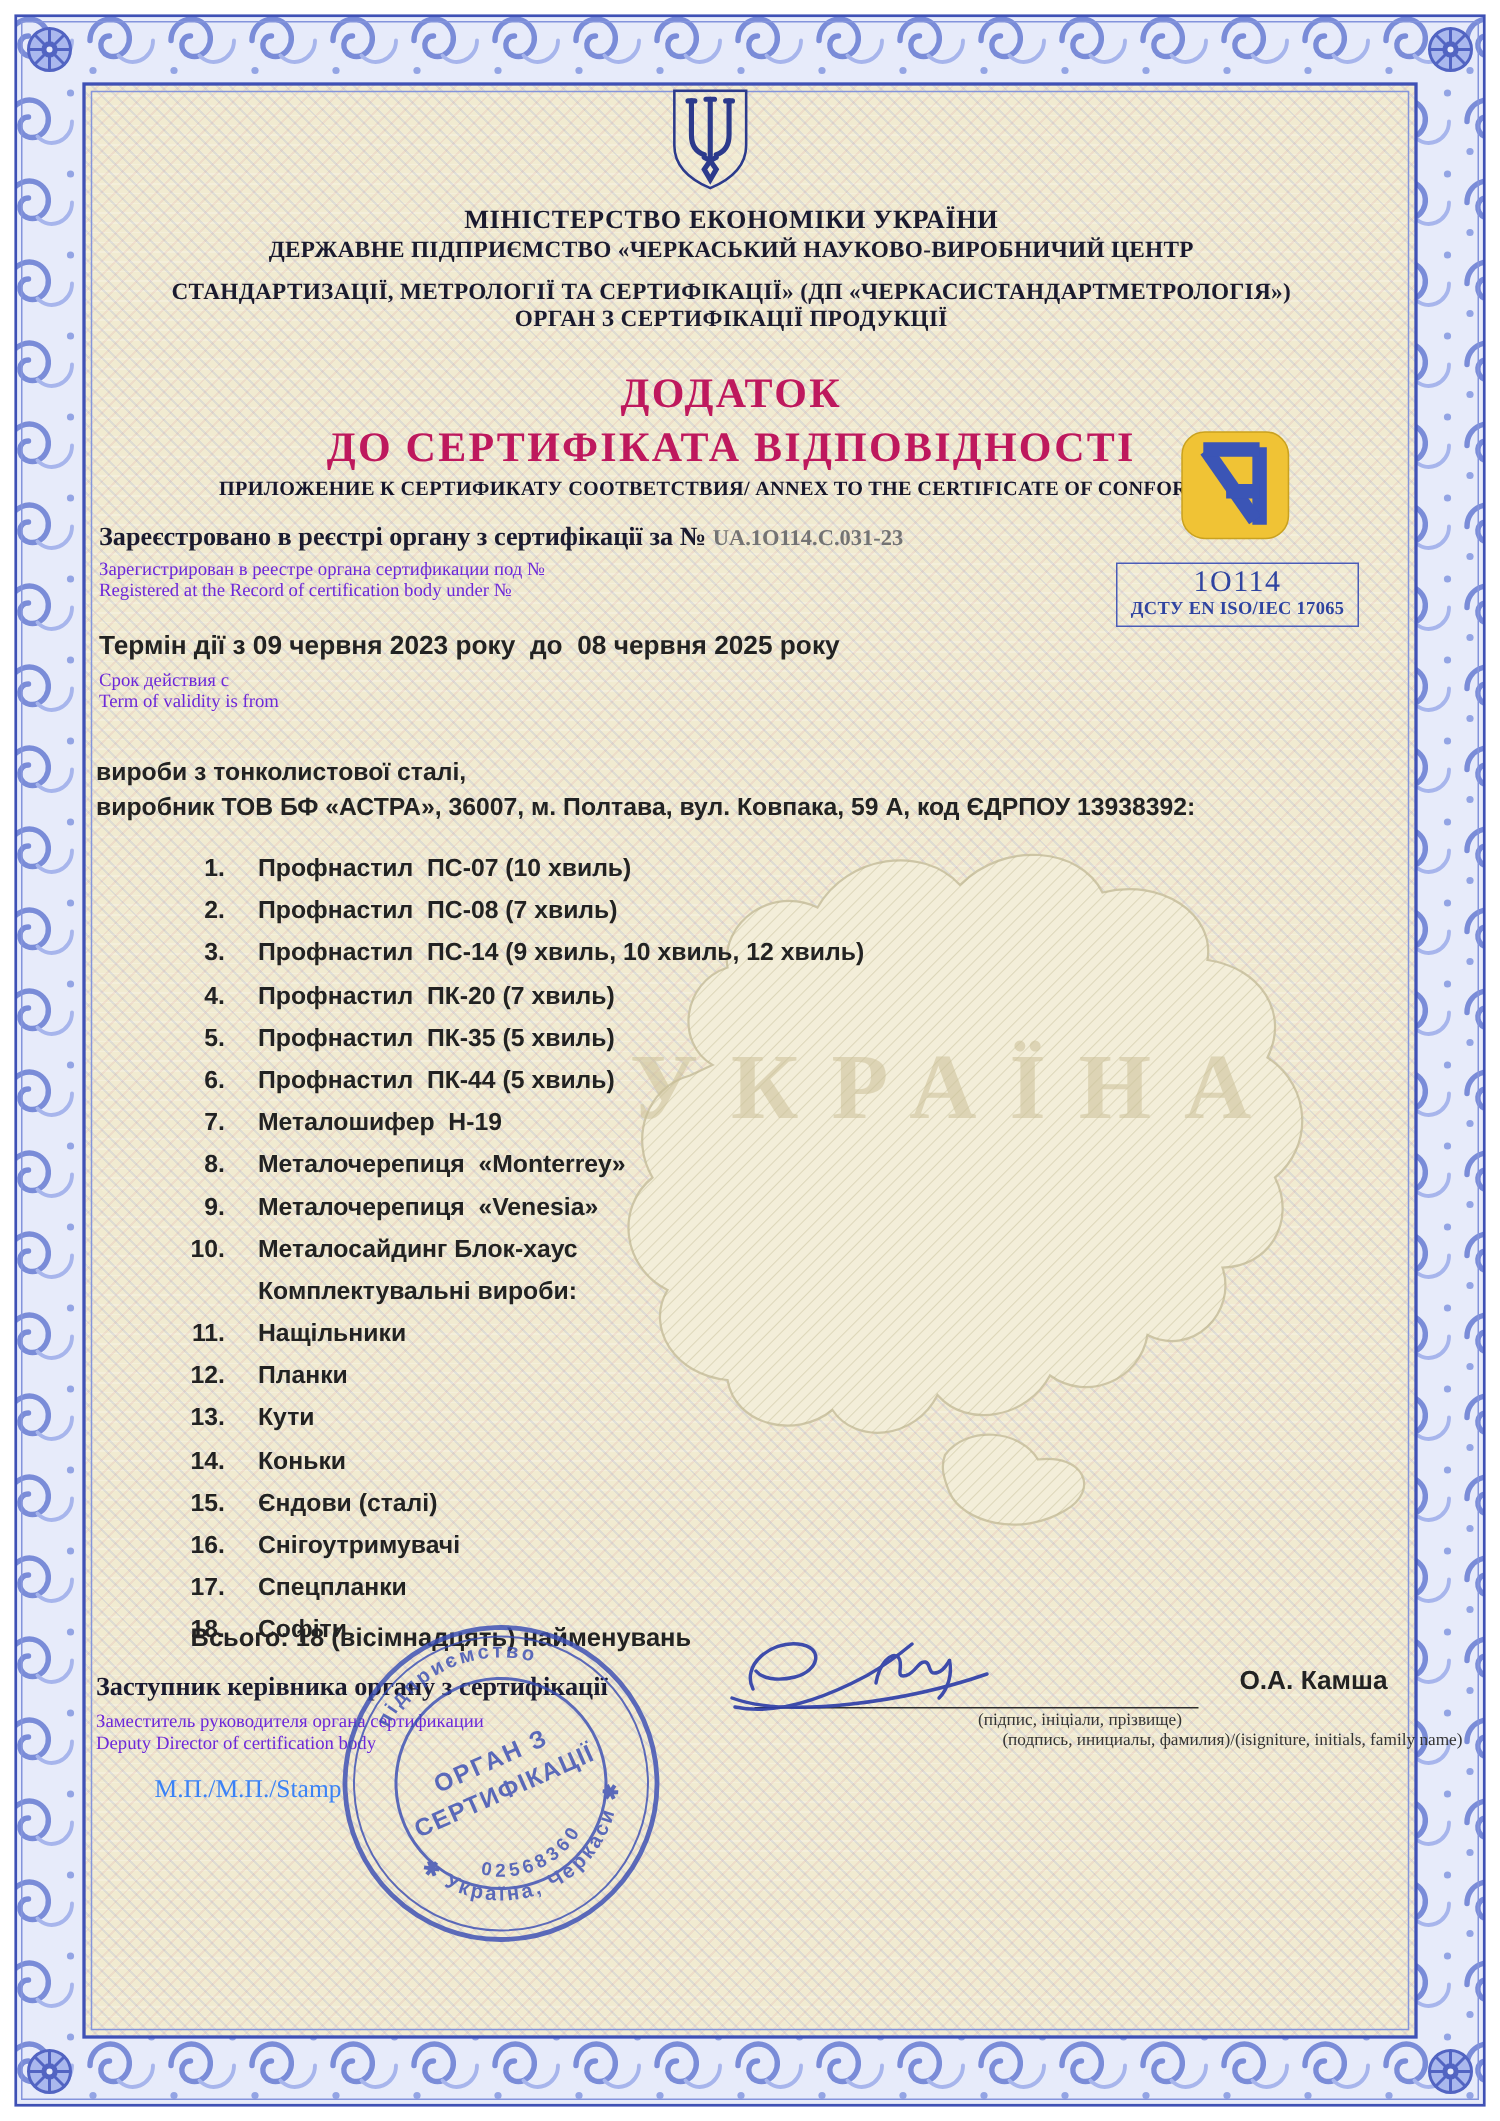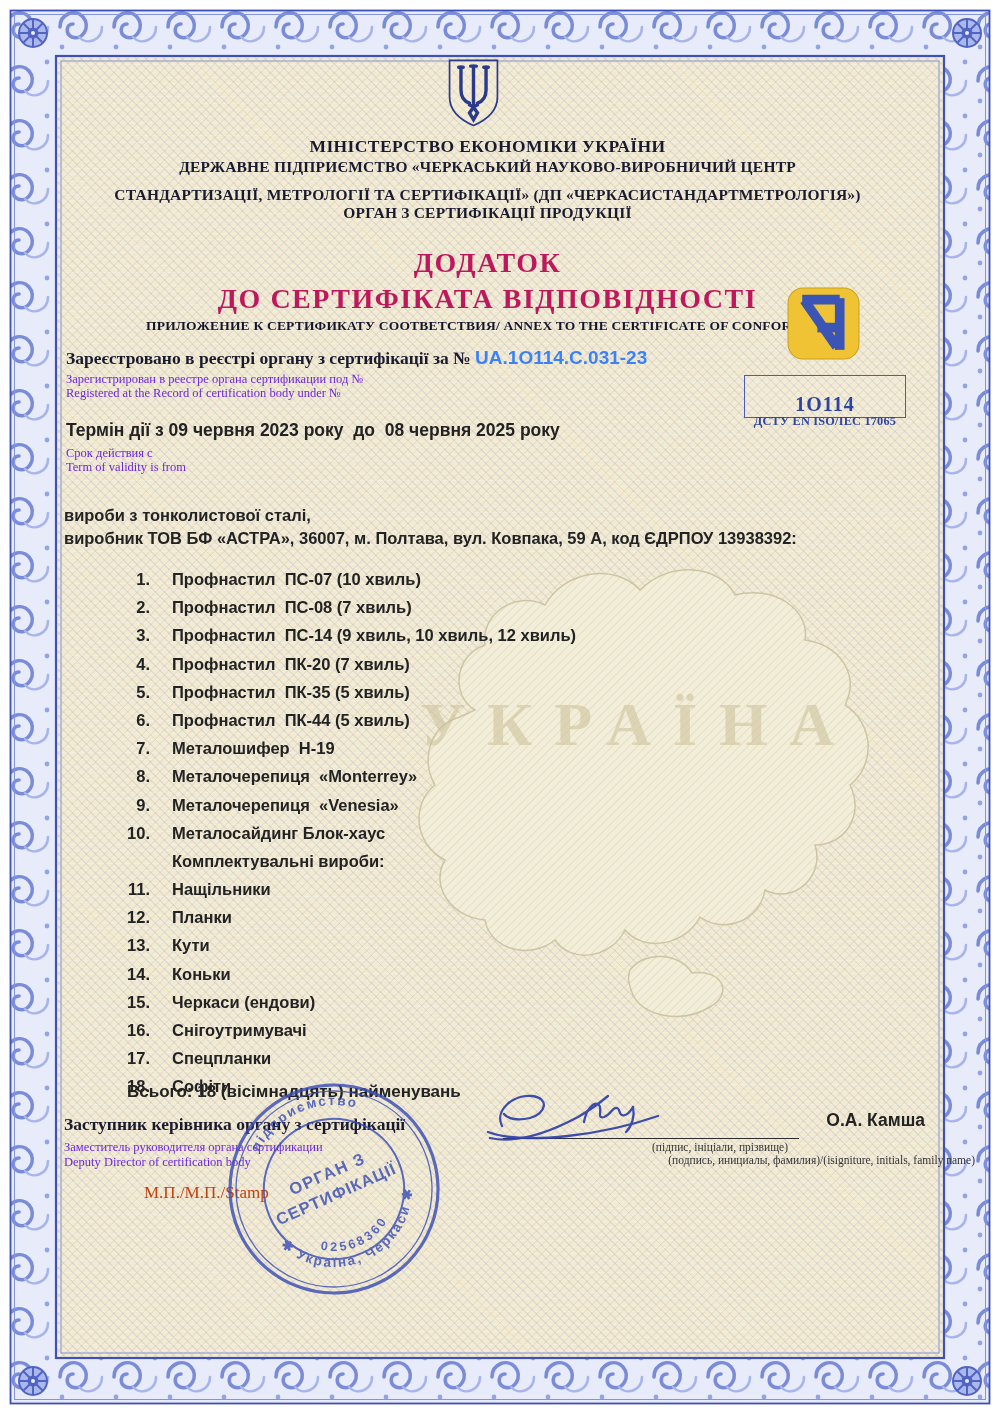--- a/index.html
+++ b/index.html
@@ -23,27 +23,27 @@
   .small-serif{font-family:"Liberation Serif",serif;font-size:12.5px;color:#6d28d9;}
   .pre{white-space:pre-wrap;}
   .z1{z-index:1}.z2{z-index:2}.z3{z-index:3}.z4{z-index:4}
 
   .hdr-ministry{top:136px;font-size:17.5px;letter-spacing:.4px;}
   .hdr-line{font-size:15.5px;letter-spacing:.2px;}
   .title-main{font-size:28px;letter-spacing:1.5px;color:#be185d;}
   .title-sub{font-size:13.5px;letter-spacing:.2px;color:#15152a;}
 
   .reg-main{left:66px;top:347px;font-size:17.5px;}
-  .reg-num{font-family:Liberation Sans, sans-serif;font-weight:bold;font-size:19px;color:#3b82f6;}
+  .reg-num{font-family:Liberation Serif, serif;font-weight:bold;font-size:15px;color:#737373;}
 
   .acc-box{
     left:744px;top:375px;width:160px;height:41px;border:1.6px solid #4a5cb8;
     text-align:center;color:#2f44a0;background:rgba(255,255,255,.06);
   }
-  .acc-code{font-size:20px;font-weight:bold;letter-spacing:1px;line-height:20px;margin-top:18px;}
+  .acc-code{font-size:20px;font-weight:normal;letter-spacing:1px;line-height:20px;margin-top:2px;}
   .acc-std{font-size:12.3px;font-weight:bold;letter-spacing:.2px;}
 
   .list-row{display:flex;height:28.2px;align-items:flex-start;}
   .list-num{width:42px;text-align:right;font-size:16.5px;}
   .list-text{margin-left:22px;font-size:16.5px;}
 
   .sig-rule{left:503px;top:1138px;width:296px;border-top:1.6px solid #2e2e2e;height:0;}
   .cap{font-size:11.5px;color:#333333;text-align:center;}
 
   svg{display:block;}
@@ -234,21 +234,21 @@
         <span class="list-text sansB pre">Кути</span>
       </div>
 
       <div class="list-row">
         <span class="list-num sansB">14.</span>
         <span class="list-text sansB pre">Коньки</span>
       </div>
 
       <div class="list-row">
         <span class="list-num sansB">15.</span>
-        <span class="list-text sansB pre">Черкаси (ендови)</span>
+        <span class="list-text sansB pre">Єндови (сталі)</span>
       </div>
 
       <div class="list-row">
         <span class="list-num sansB">16.</span>
         <span class="list-text sansB pre">Снігоутримувачі</span>
       </div>
 
       <div class="list-row">
         <span class="list-num sansB">17.</span>
         <span class="list-text sansB pre">Спецпланки</span>
@@ -275,21 +275,21 @@
       <path d="M98 36 C100 24 108 14 113 19 C117 24 110 33 118 31 C125 29 126 21 131 22 C135 23 132 31 139 29 C143 28 145 24 147 21"></path>
       <path d="M147 21 C149 30 146 40 140 46"></path>
       <path d="M2 46 C40 60 120 48 172 30"></path>
     </g>
   </svg>
 
   <div class="abs z3 sansB" style="left:640px;top:1110px;width:285px;text-align:right;font-size:17.5px;">О.А. Камша</div>
   <div class="abs z3 cap" style="left:580px;top:1141px;width:280px;">(підпис, ініціали, прізвище)</div>
   <div class="abs z3 cap" style="left:545px;top:1154px;width:430px;text-align:right;">(подпись, инициалы, фамилия)/(isigniture, initials, family name)</div>
 
-  <div class="abs z3" style="left:103px;top:1183px;font-size:17px;color:#c2410c;margin-left:41px;">М.П./М.П./Stamp</div>
+  <div class="abs z3" style="left:103px;top:1183px;font-size:17px;color:#3b82f6;">М.П./М.П./Stamp</div>
 
   <svg class="abs z4" style="left:223px;top:1078px;" width="222" height="222" viewBox="0 0 222 222" aria-hidden="true">
     <defs>
       <path id="arcTop" d="M27 111 A84 84 0 0 1 195 111"></path>
       <path id="arcBottom" d="M33 111 A78 78 0 0 0 189 111"></path>
       <path id="arcNum" d="M54 132 A60 60 0 0 0 168 132"></path>
     </defs>
     <g transform="rotate(-24 111 111)" opacity=".82">
       <circle cx="111" cy="111" r="104" fill="none" stroke="#3a4db4" stroke-width="3.2"></circle>
       <circle cx="111" cy="111" r="98" fill="none" stroke="#3a4db4" stroke-width="1.3"></circle>

